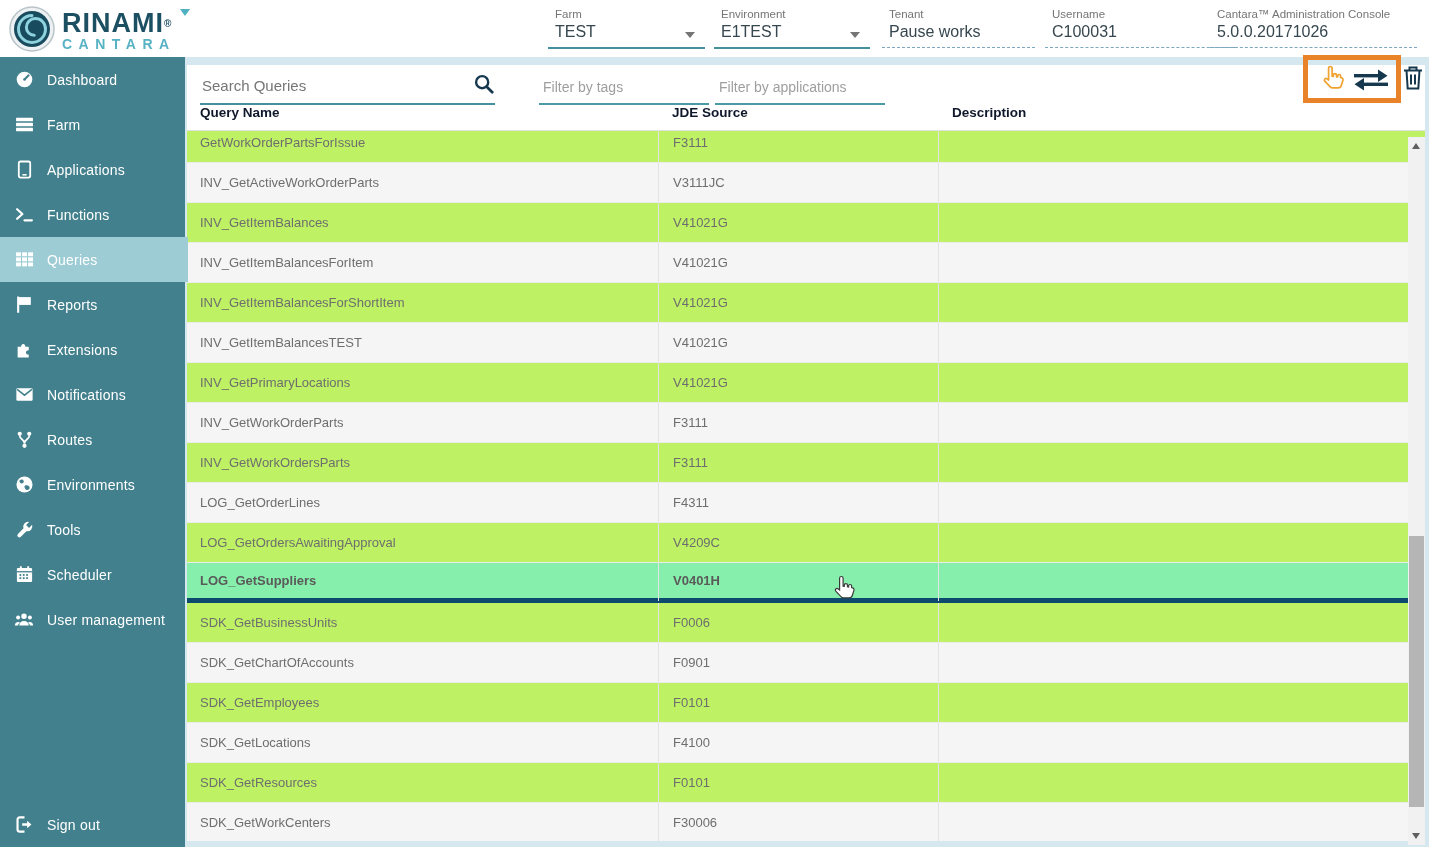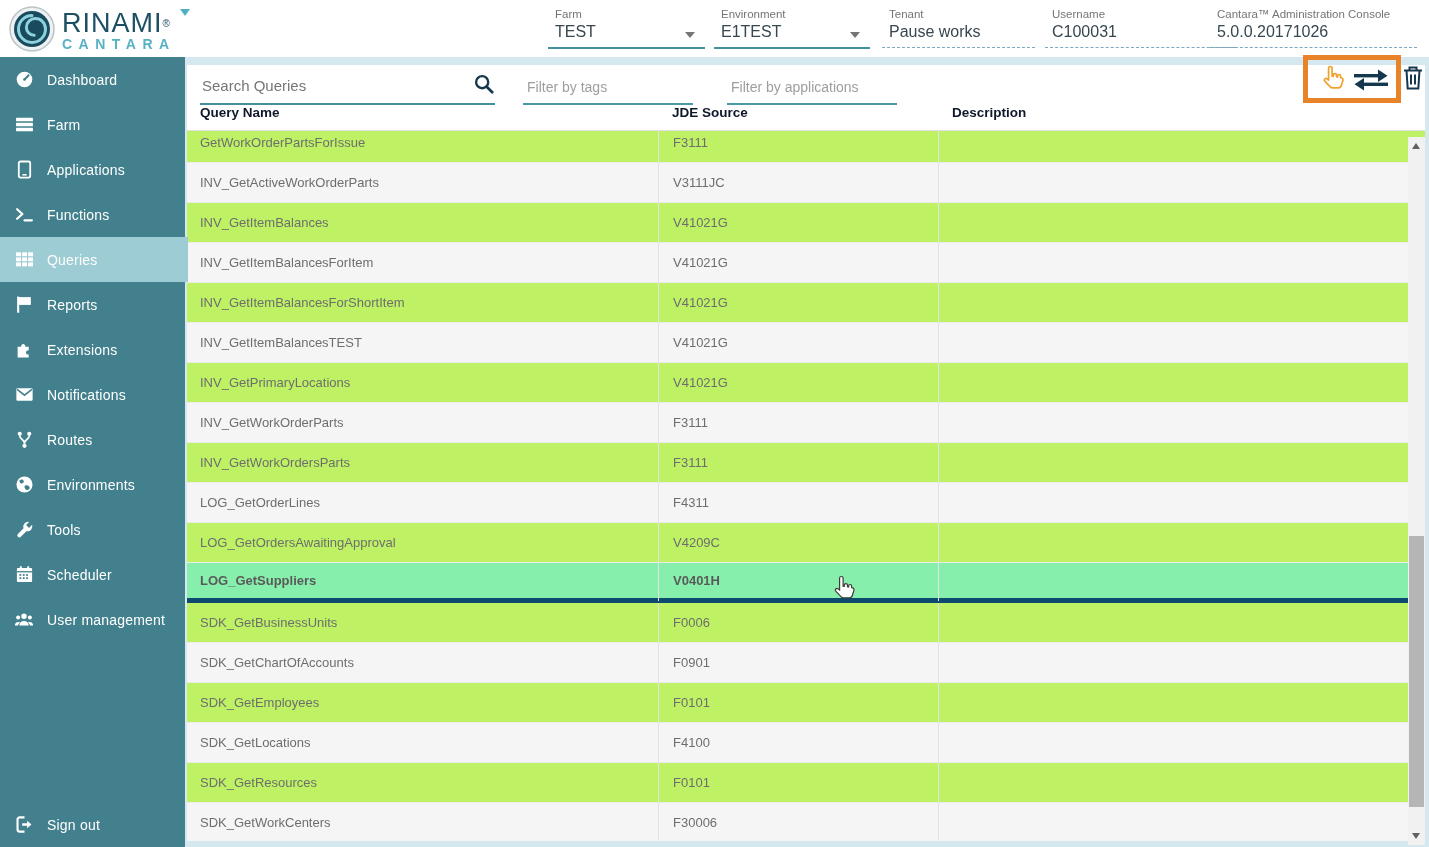--- a/index.html
+++ b/index.html
@@ -3,21 +3,21 @@
 <meta charset="utf-8">
 <style>
   * { margin:0; padding:0; box-sizing:border-box; }
   html,body { width:1429px; height:847px; overflow:hidden; }
   body { font-family:"Liberation Sans", sans-serif; position:relative; background:#fff; }
 
   
   .topbar { position:absolute; left:0; top:0; width:1429px; height:57px; background:#fff; z-index:5; }
   .brand { position:absolute; left:8px; top:5px; display:flex; align-items:center; }
   .brand-text { margin-left:6px; position:relative; }
-  .brand-line1 { font-size:27px; font-weight:400; letter-spacing:1px; color:#1d4f63; line-height:25px; }
+  .brand-line1 { font-size:27px; font-weight:700; letter-spacing:1px; color:#1d4f63; line-height:25px; }
   .brand-reg { font-size:10px; vertical-align:top; color:#1d4f63; }
   .brand-mark { position:absolute; top:-2px; left:118px; width:0; height:0; border-left:5px solid transparent; border-right:5px solid transparent; border-top:7px solid #4fb0c2; }
   .brand-line2 { font-size:14px; font-weight:700; letter-spacing:6.5px; color:#57b2c4; line-height:16px; }
 
   .hfield { position:absolute; top:8px; }
   .hfield .hlabel { font-size:11.5px; color:#757575; padding-left:7px; }
   .hfield .hvalue { font-size:16px; color:#37474f; padding:3px 0 6px 7px; white-space:nowrap; position:relative; }
   .hfield.solid   { border-bottom:2px solid #45909f; }
   .hfield.dashed  { border-bottom:1px dashed #7da7bd; }
   .hfield .dd-arrow { position:absolute; right:10px; top:12px; width:0; height:0; border-left:5px solid transparent; border-right:5px solid transparent; border-top:6px solid #757575; }
@@ -38,22 +38,22 @@
   
   .content-bg { position:absolute; left:185px; top:57px; width:1244px; height:790px; background:#d6e8ef; }
   .card { position:absolute; left:187px; top:65px; width:1238px; height:776px; background:#fff; }
 
   
   .search-wrap { position:absolute; left:13px; top:2px; width:295px; height:38px; border-bottom:2px solid #45909f; }
   .search-ph { position:absolute; left:2px; top:10px; font-size:15px; color:#757575; }
   .search-ic { position:absolute; right:0; top:6px; }
   .filter-wrap { position:absolute; top:6px; height:34px; border-bottom:2px solid #4b9aa8; }
   .filter-ph { position:absolute; left:4px; top:8px; font-size:14px; color:#9e9e9e; }
-  #filter-tags { left:336px; width:170px;text-align:center; }
-  #filter-apps { left:540px; width:170px;text-decoration:underline; }
+  #filter-tags { left:352px; width:170px;text-align:center; }
+  #filter-apps { left:528px; width:170px;text-decoration:underline; }
 
   
   .annotation-box { position:absolute; left:1303px; top:55px; width:98px; height:48px; border:5px solid #e8832a; z-index:9; background:transparent; }
   .act-icon { position:absolute; z-index:10; cursor:pointer; }
   #act-touch { left:1320px; top:64px; }
   #act-swap  { left:1352px; top:68px; }
   #act-trash { left:1402px; top:65px; }
 
   
   .thead { position:absolute; left:0; top:40px; width:100%; height:26px; border-bottom:1px solid #e0e0e0; display:flex; }

